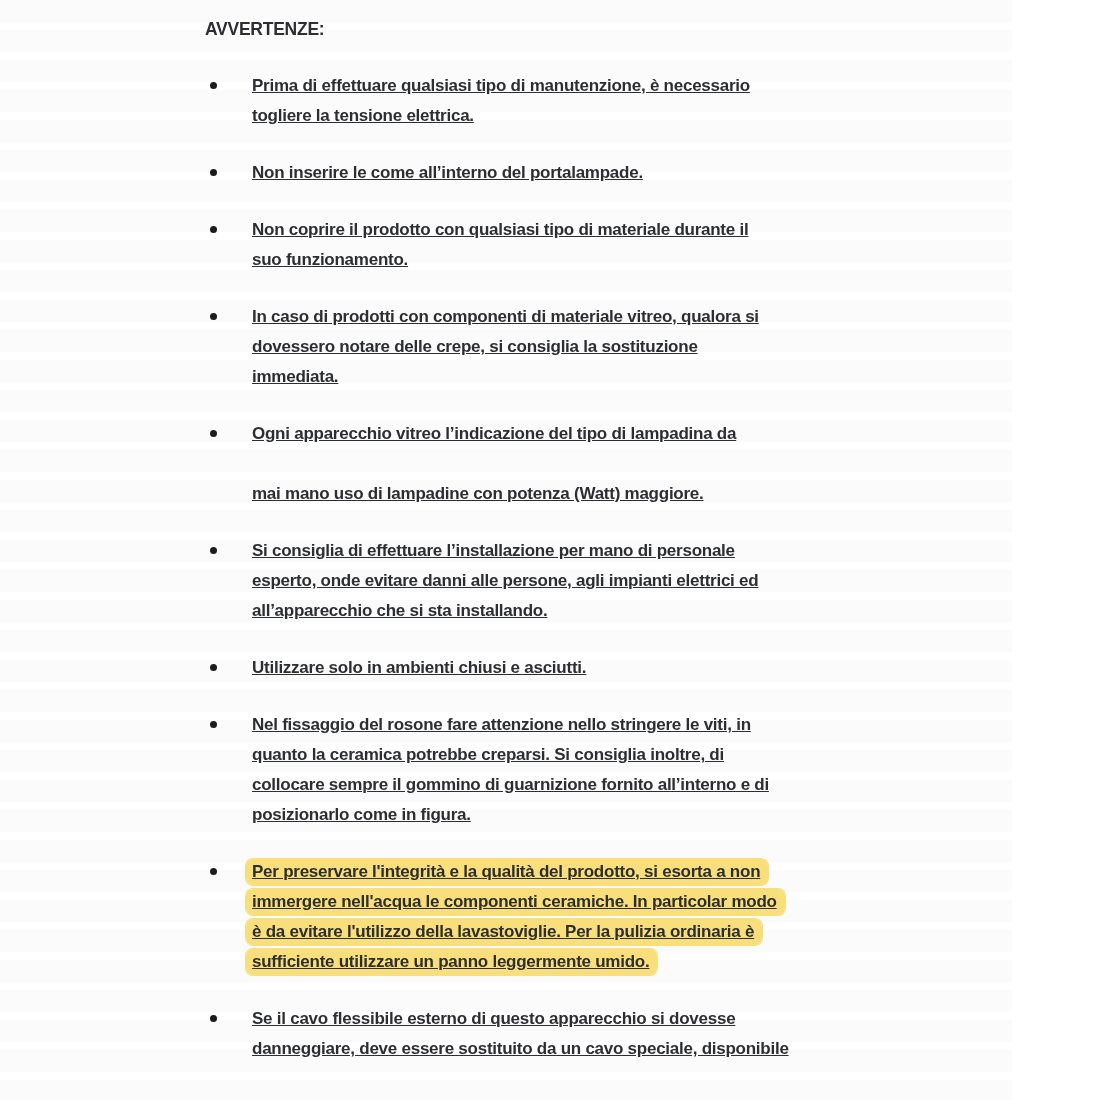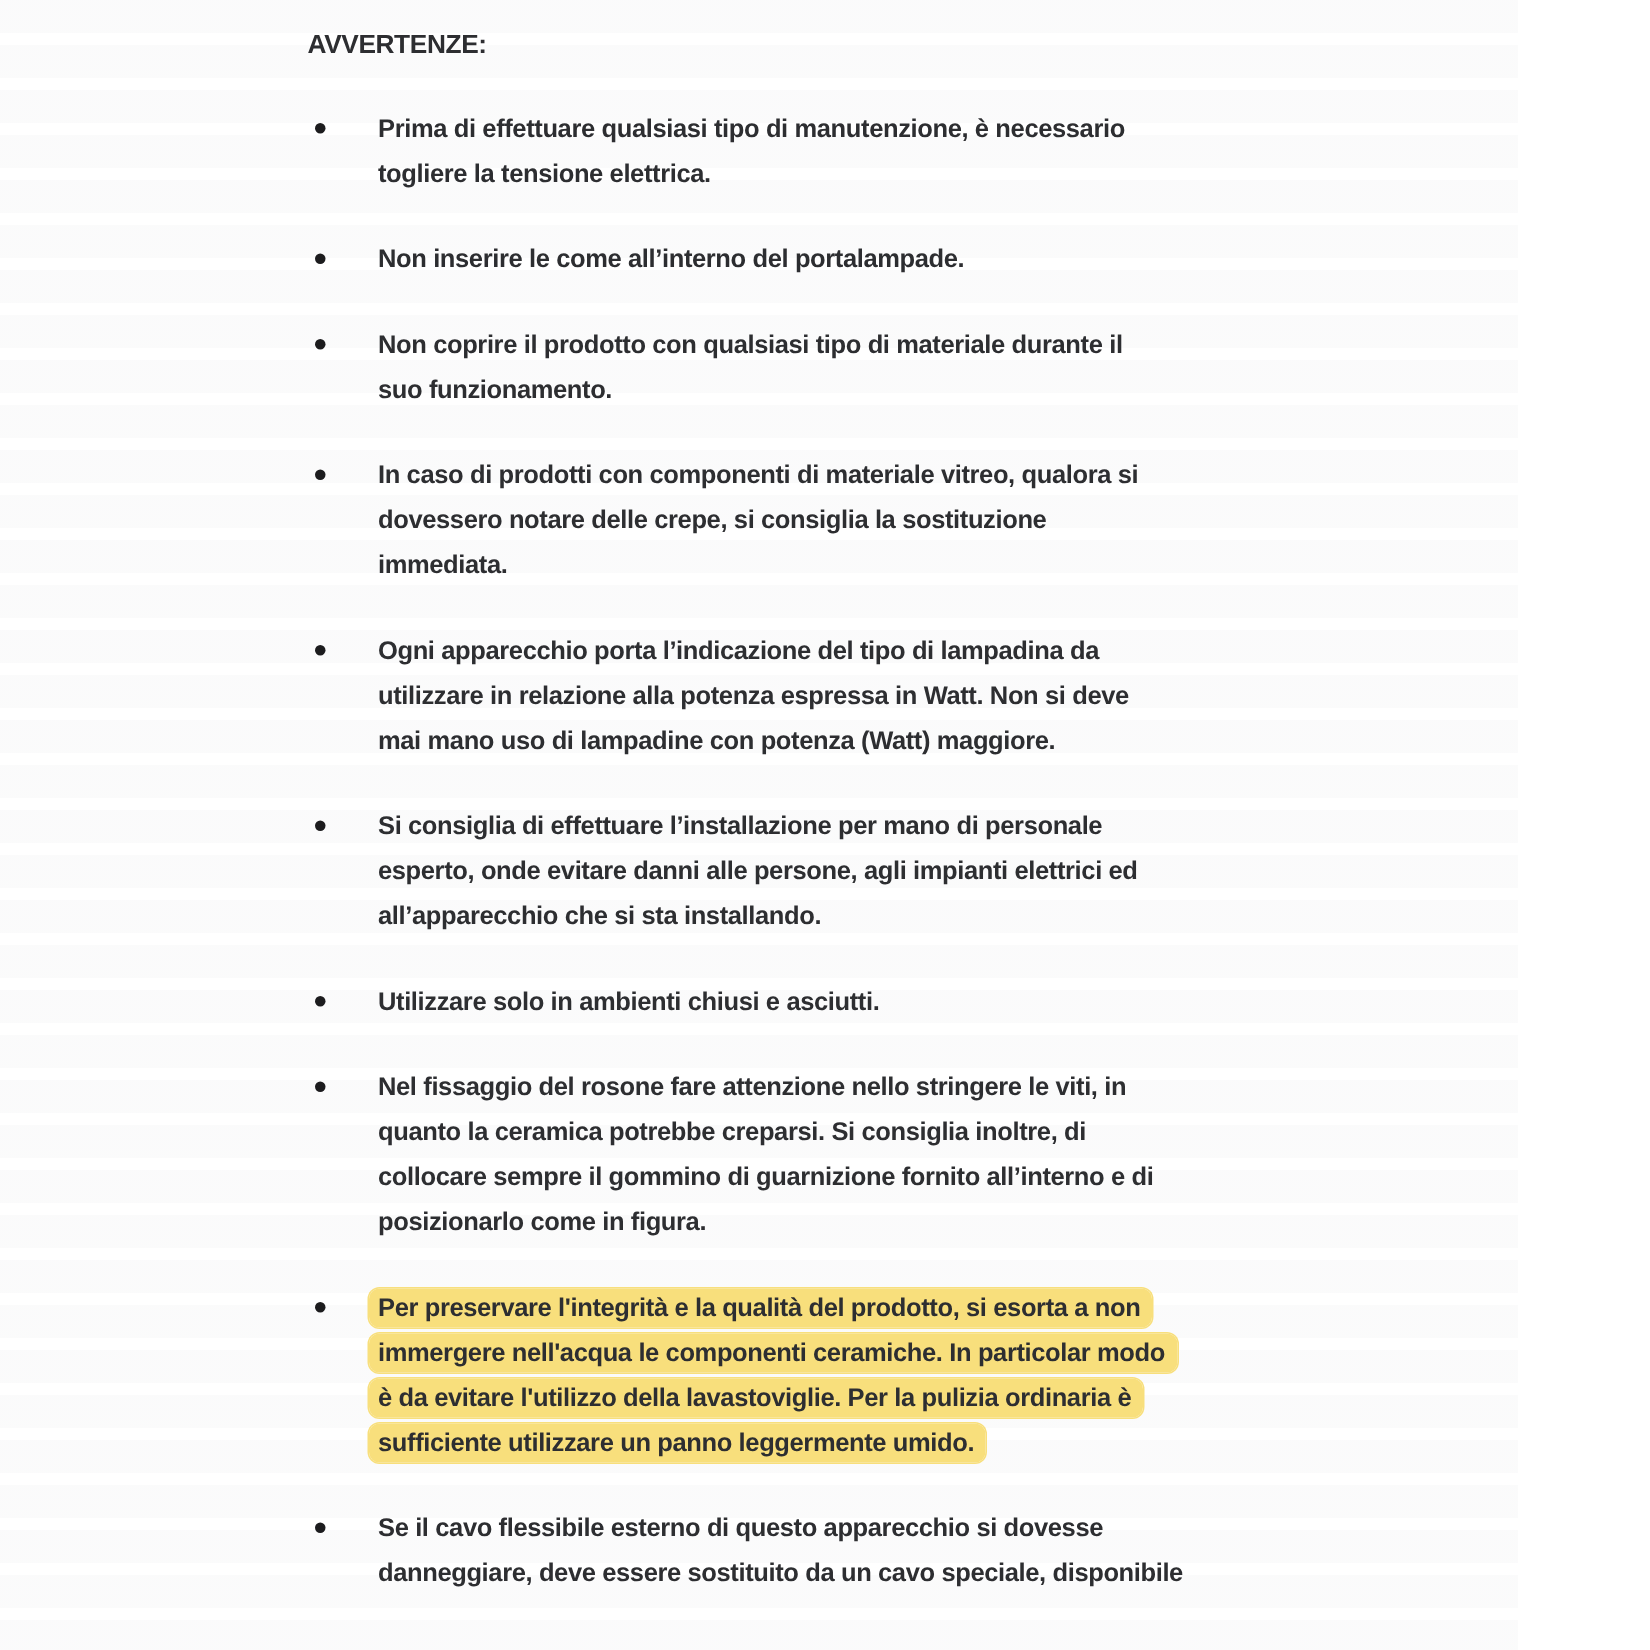--- a/index.html
+++ b/index.html
@@ -48,40 +48,40 @@
   }
   ul.warning-list li .bullet {
     position: absolute;
     left: 5px;
     top: 11px;
     width: 7px;
     height: 7px;
     border-radius: 50%;
     background: #1c1c1e;
   }
-  .line { white-space: nowrap; }
+  .line { white-space: nowrap; text-decoration: underline; }
   .line.hl {
     background: #f8df7c;
     box-shadow: 0 0 0 1px #f8df7c;
     border-radius: 7px;
     padding: 3px 8px 4px 6px;
     margin-left: -6px;
   }
 </style>
 </head>
 <body>
 
 <div class="page">
   <h1 class="doc-title">AVVERTENZE:</h1>
 
   <ul class="warning-list">
       <li><span class="bullet"></span><span class="line">Prima di effettuare qualsiasi tipo di manutenzione, è necessario</span><br><span class="line">togliere la tensione elettrica.</span></li>
       <li><span class="bullet"></span><span class="line">Non inserire le come all’interno del portalampade.</span></li>
       <li><span class="bullet"></span><span class="line">Non coprire il prodotto con qualsiasi tipo di materiale durante il</span><br><span class="line">suo funzionamento.</span></li>
       <li><span class="bullet"></span><span class="line">In caso di prodotti con componenti di materiale vitreo, qualora si</span><br><span class="line">dovessero notare delle crepe, si consiglia la sostituzione</span><br><span class="line">immediata.</span></li>
-      <li><span class="bullet"></span><span class="line">Ogni apparecchio porta l’indicazione del tipo di lampadina da</span><br><span class="line">utilizzare in relazione alla potenza espressa in Watt. Non si deve</span><br><span class="line">mai mano uso di lampadine con potenza (Watt) maggiore.</span></li>
+      <li><span class="bullet"></span><span class="line">Ogni apparecchio vitreo l’indicazione del tipo di lampadina da</span><br><br><span class="line">mai mano uso di lampadine con potenza (Watt) maggiore.</span></li>
       <li><span class="bullet"></span><span class="line">Si consiglia di effettuare l’installazione per mano di personale</span><br><span class="line">esperto, onde evitare danni alle persone, agli impianti elettrici ed</span><br><span class="line">all’apparecchio che si sta installando.</span></li>
       <li><span class="bullet"></span><span class="line">Utilizzare solo in ambienti chiusi e asciutti.</span></li>
       <li><span class="bullet"></span><span class="line">Nel fissaggio del rosone fare attenzione nello stringere le viti, in</span><br><span class="line">quanto la ceramica potrebbe creparsi. Si consiglia inoltre, di</span><br><span class="line">collocare sempre il gommino di guarnizione fornito all’interno e di</span><br><span class="line">posizionarlo come in figura.</span></li>
       <li><span class="bullet"></span><span class="line hl">Per preservare l'integrità e la qualità del prodotto, si esorta a non</span><br><span class="line hl">immergere nell'acqua le componenti ceramiche. In particolar modo</span><br><span class="line hl">è da evitare l'utilizzo della lavastoviglie. Per la pulizia ordinaria è</span><br><span class="line hl">sufficiente utilizzare un panno leggermente umido.</span></li>
       <li><span class="bullet"></span><span class="line">Se il cavo flessibile esterno di questo apparecchio si dovesse</span><br><span class="line">danneggiare, deve essere sostituito da un cavo speciale, disponibile</span><br></li>
     </ul>
 </div>
 
 </body></html>

